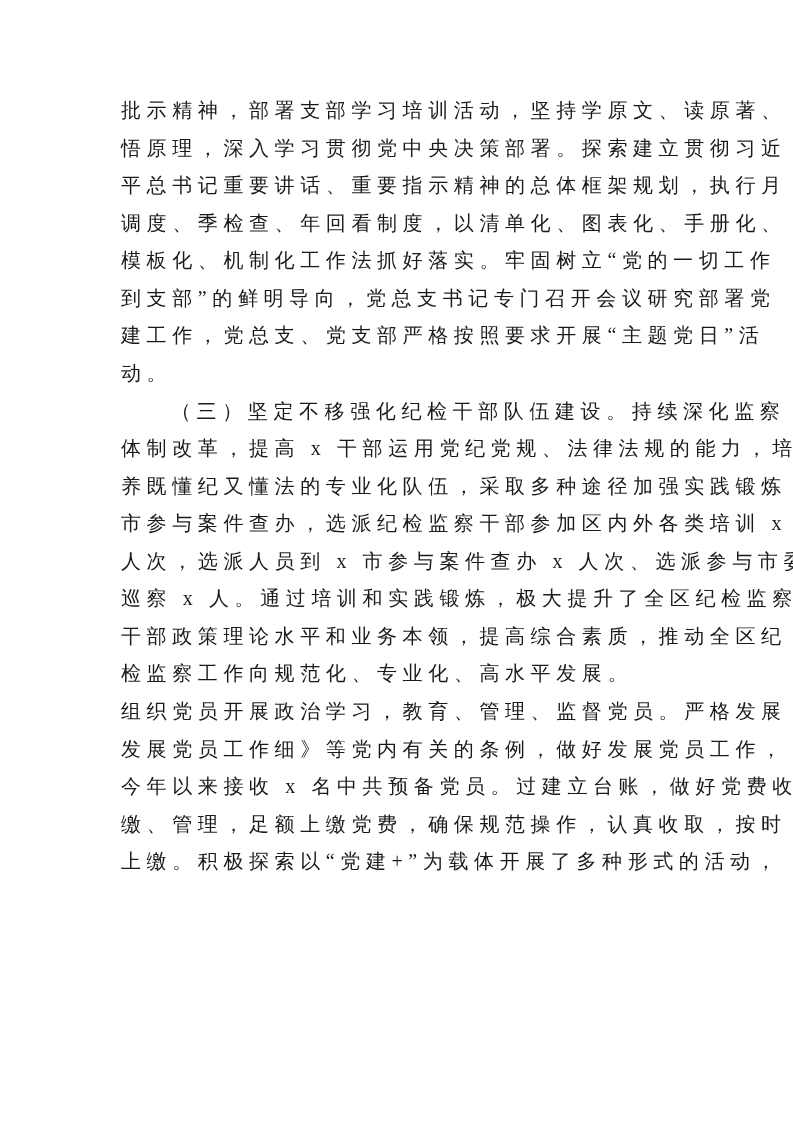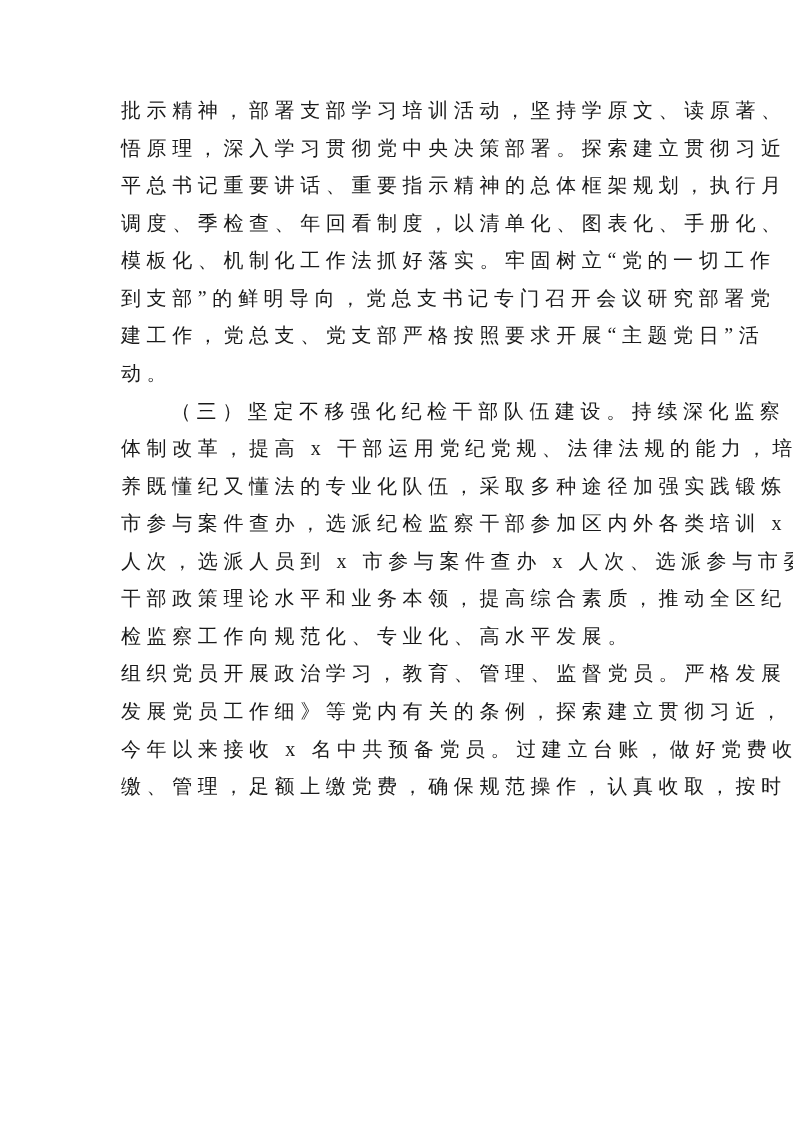--- a/index.html
+++ b/index.html
@@ -29,22 +29,24 @@
     <div class="line">到支部”的鲜明导向，党总支书记专门召开会议研究部署党</div>
     <div class="line">建工作，党总支、党支部严格按照要求开展“主题党日”活</div>
     <div class="line">动。</div>
   </div>
   <div>
     <div class="line indent">（三）坚定不移强化纪检干部队伍建设。持续深化监察</div>
     <div class="line">体制改革，提高 x 干部运用党纪党规、法律法规的能力，培</div>
     <div class="line">养既懂纪又懂法的专业化队伍，采取多种途径加强实践锻炼，</div>
     <div class="line">市参与案件查办，选派纪检监察干部参加区内外各类培训 x</div>
     <div class="line">人次，选派人员到 x 市参与案件查办 x 人次、选派参与市委</div>
+    <div class="line">巡察 x 人。通过培训和实践锻炼，极大提升了全区纪检监察</div>
     <div class="line">干部政策理论水平和业务本领，提高综合素质，推动全区纪</div>
     <div class="line">检监察工作向规范化、专业化、高水平发展。</div>
   </div>
   <div>
     <div class="line">组织党员开展政治学习，教育、管理、监督党员。严格发展</div>
-    <div class="line">发展党员工作细》等党内有关的条例，探索建立贯彻习近，</div>
+    <div class="line">发展党员工作细》等党内有关的条例，做好发展党员工作，</div>
     <div class="line">今年以来接收 x 名中共预备党员。过建立台账，做好党费收</div>
     <div class="line">缴、管理，足额上缴党费，确保规范操作，认真收取，按时</div>
+    <div class="line">上缴。积极探索以“党建+”为载体开展了多种形式的活动，</div>
   </div>
 </div>
 
 </body></html>

